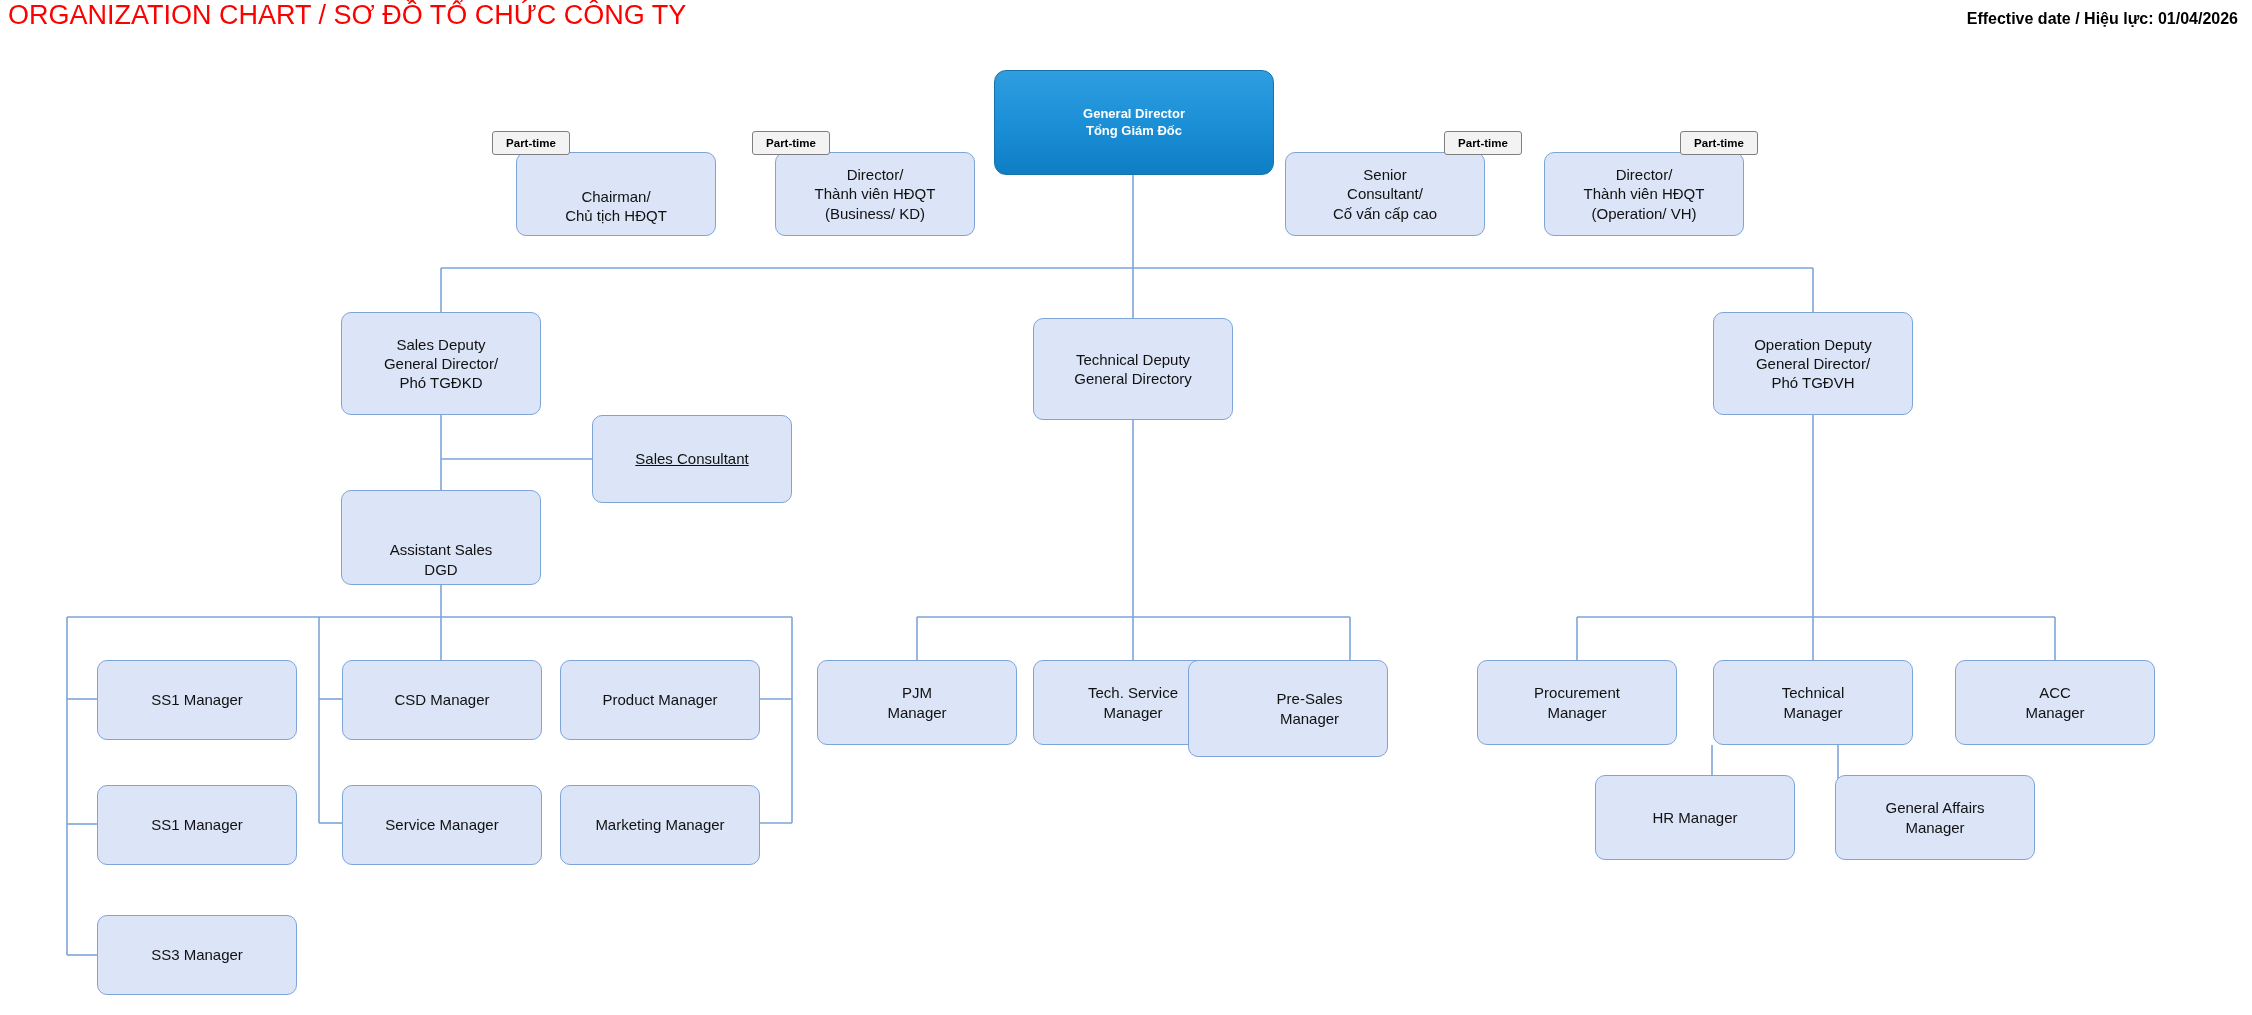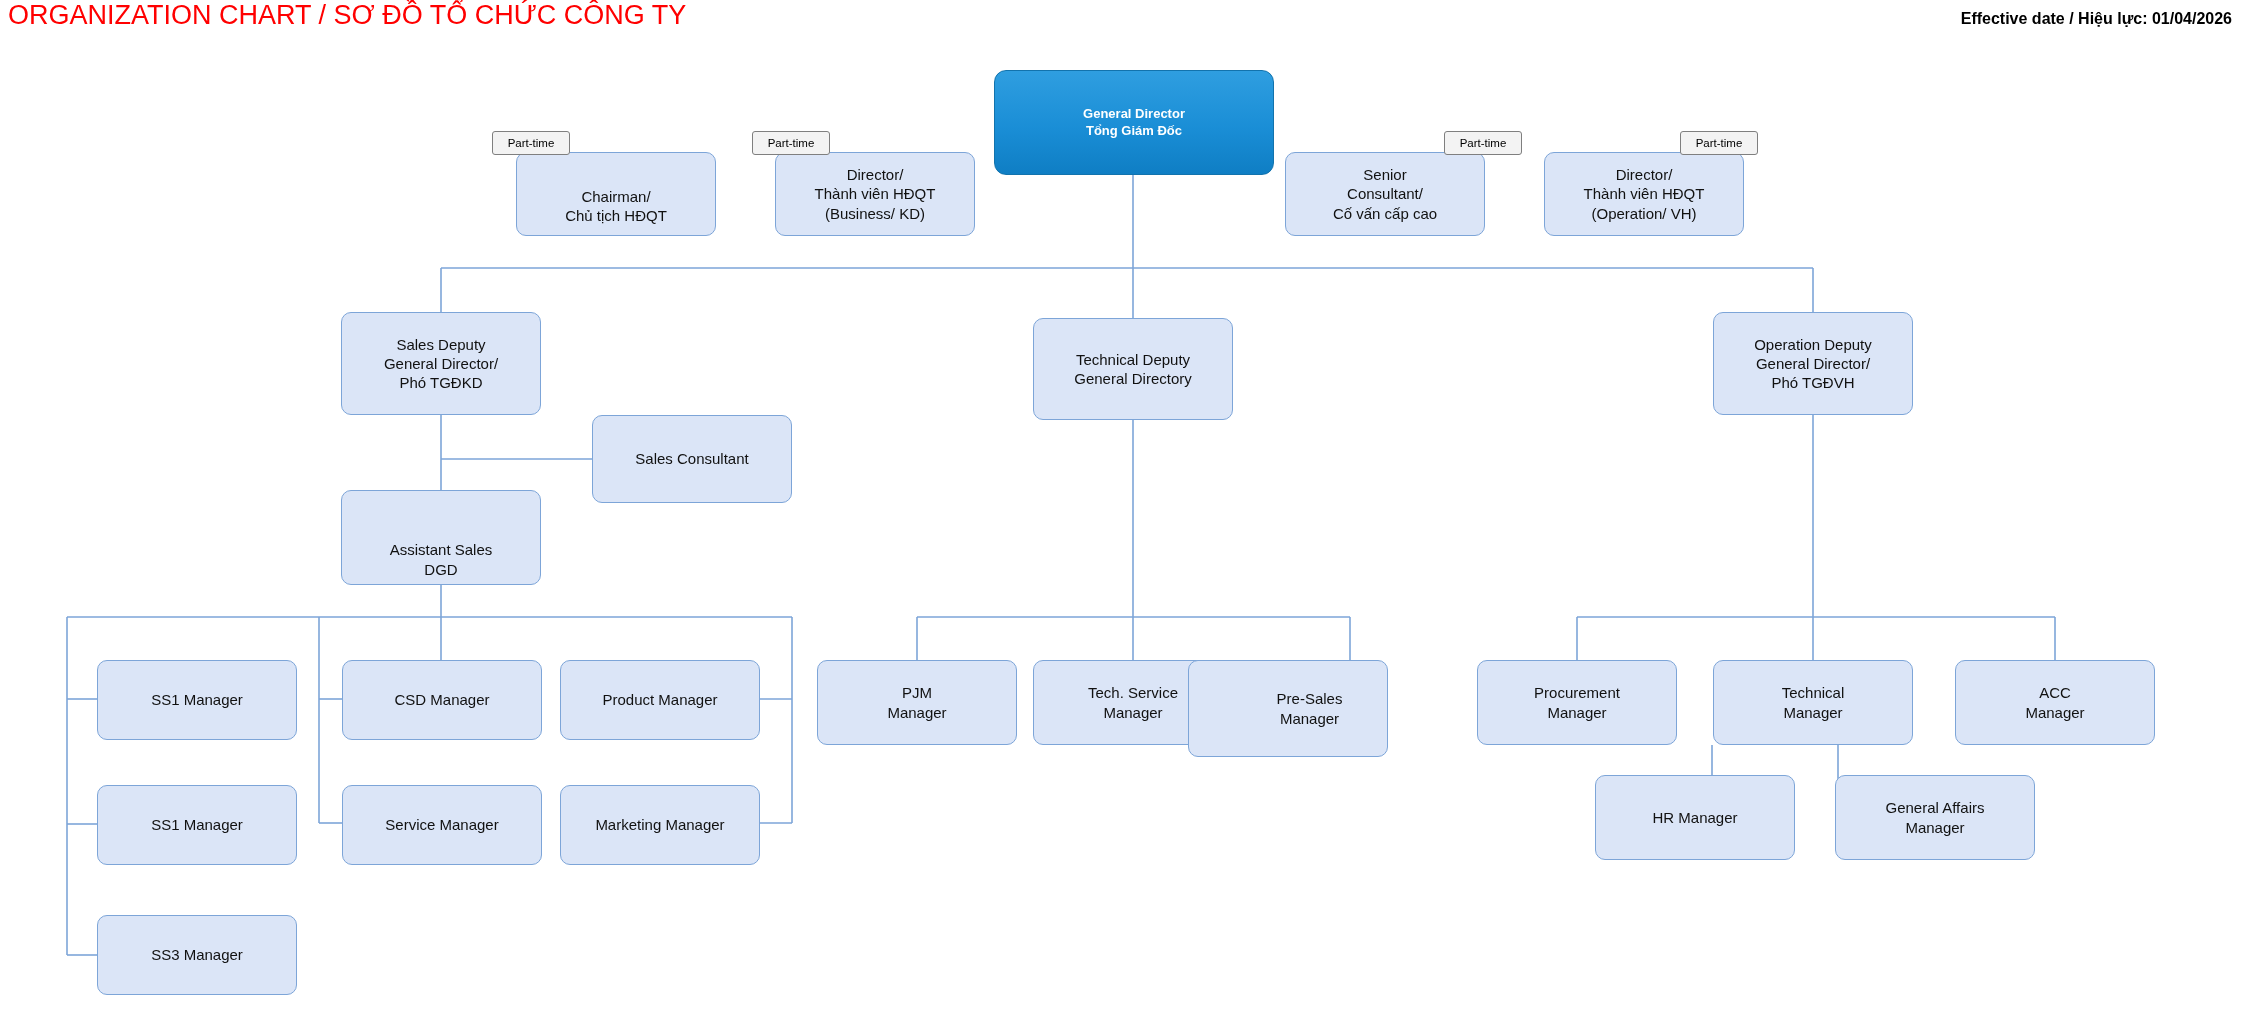--- a/index.html
+++ b/index.html
@@ -31,21 +31,21 @@
     position: absolute;
     left: 8px;
     top: 0px;
     font-size: 27px;
     color: #ff0000;
     white-space: nowrap;
     letter-spacing: 0px;
   }
   .effective {
     position: absolute;
-    right: 20px;
+    right: 14px;
     top: 10px;
     font-size: 16px;
     font-weight: bold;
     color: #000000;
     white-space: nowrap;
     padding-left: 19px;
   }
   .node {
     position: absolute;
     box-sizing: border-box;
@@ -74,20 +74,21 @@
     box-sizing: border-box;
     border: 1px solid #7f7f7f;
     border-radius: 3px;
     background: #f3f3f3;
     color: #000000;
     font-size: 11.5px;
     display: flex;
     align-items: center;
     justify-content: center;
     z-index: 5;
+    font-weight: bold;
   }
   .node span, .badge span { display: block; }
 </style>
 </head>
 <body>
 
 <div id="canvas">
 
   <div class="title">ORGANIZATION CHART / SƠ ĐỒ TỔ CHỨC CÔNG TY</div>
   <div class="effective">Effective date / Hiệu lực: 01/04/2026</div>
@@ -192,21 +193,21 @@
     <span style="white-space:pre-line;">Technical Deputy
 General Directory</span>
   </div>
   <div class="node" style="left:1713px; top:312px; width:200px; height:103px;">
     <span style="white-space:pre-line;">Operation Deputy
 General Director/
 Phó TGĐVH</span>
   </div>
 
   <div class="node" style="left:592px; top:415px; width:200px; height:88px;">
-    <span style="white-space:pre-line;">Sales Consultant</span>
+    <span style="white-space:pre-line;text-decoration:underline;">Sales Consultant</span>
   </div>
   <div class="node" style="left:341px; top:490px; width:200px; height:95px;">
     <span style="white-space:pre-line;margin-top:44px;">Assistant Sales
 DGD</span>
   </div>
 
   <div class="node" style="left:97px; top:660px; width:200px; height:80px;">
     <span>SS1 Manager</span>
   </div>
   <div class="node" style="left:97px; top:785px; width:200px; height:80px;">

